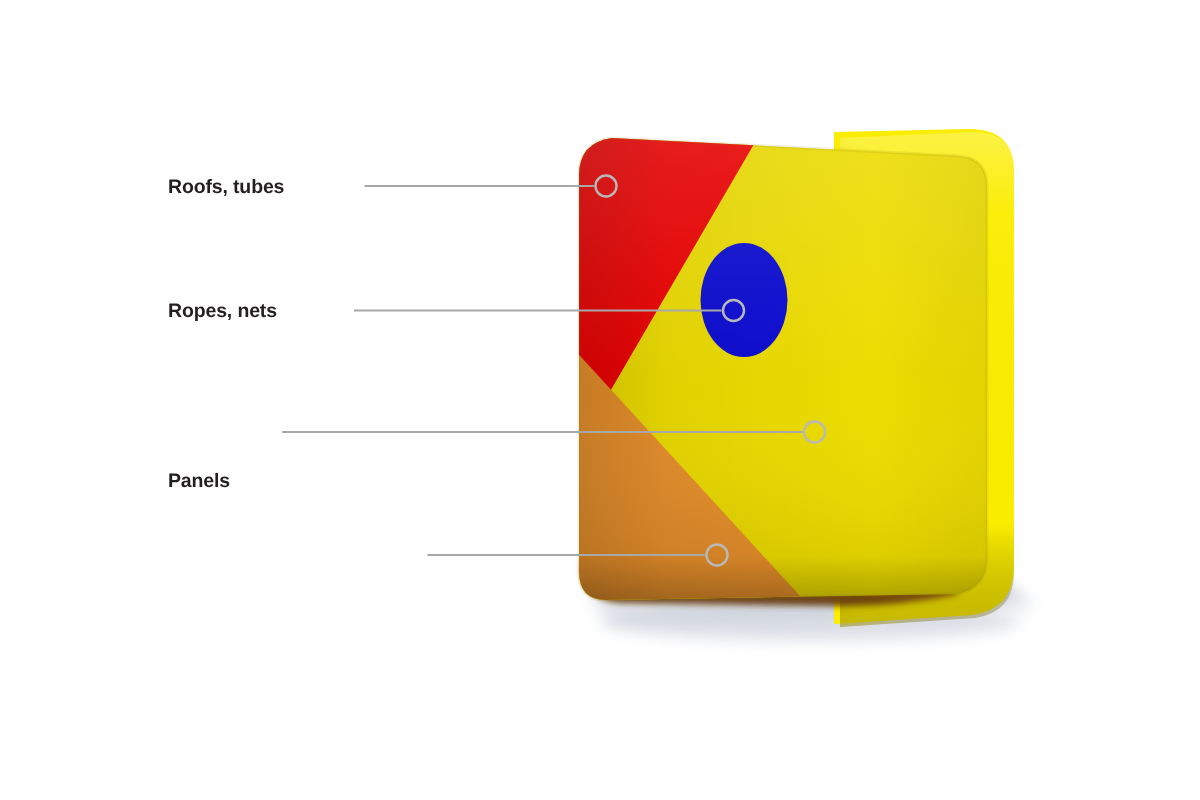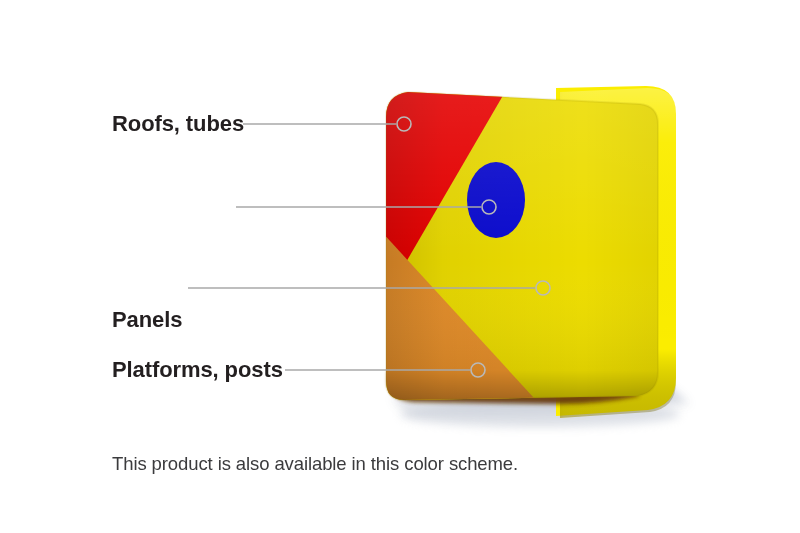--- a/index.html
+++ b/index.html
@@ -17,21 +17,21 @@
     height: 533px;
     background: #ffffff;
     overflow: hidden;
   }
 
   
   .callout-label {
     position: absolute;
     font-family: "Liberation Sans", sans-serif;
     font-weight: bold;
-    font-size: 22px;
+    font-size: 13px;
     letter-spacing: -0.1px;
     color: #231f20;
     white-space: nowrap;
     text-align: right;
     right: auto;
     transform: translateY(-50%);
   }
   .callout-label.l0 { left: 112px; top: 124px; }
   .callout-label.l1 { left: 112px; top: 207px; }
   .callout-label.l2 { left: 112px; top: 288px; }
@@ -204,20 +204,19 @@
         <circle cx="489" cy="207" r="7" fill="none" stroke="#b9b9b9" stroke-width="1.6"></circle>
         <line x1="188" y1="288" x2="535" y2="288" stroke="#a8a8a8" stroke-width="1.4"></line>
         <circle cx="543" cy="288" r="7" fill="none" stroke="#b9b9b9" stroke-width="1.6"></circle>
         <line x1="285" y1="370" x2="470" y2="370" stroke="#a8a8a8" stroke-width="1.4"></line>
         <circle cx="478" cy="370" r="7" fill="none" stroke="#b9b9b9" stroke-width="1.6"></circle>
       </g>
   </svg>
 
   <div class="callout-label l0" style="top: 124px;">Roofs, tubes</div>
 
+  <div class="callout-label l1" style="top: 207px;">Ropes, nets</div>
 
   <div class="callout-label l2" style="top: 288px; margin-top: 32px;">Panels</div>
 
-  <div class="callout-label l3" style="top: 370px;">Platforms, posts</div>
-
-  <div id="caption">This product is also available in this color scheme.</div>
+
 
 </div>
 
 </body></html>

